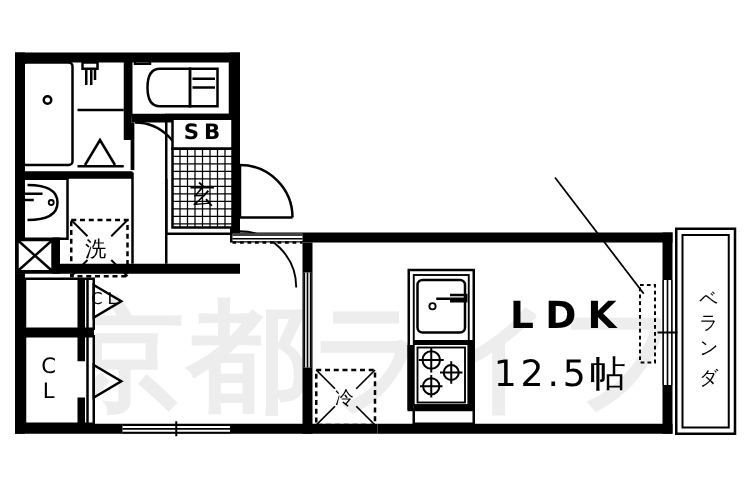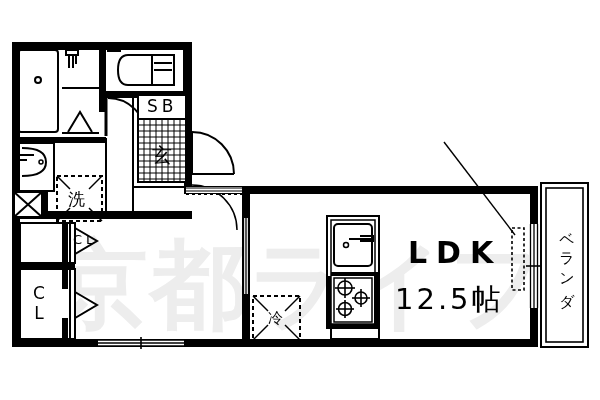--- a/index.html
+++ b/index.html
@@ -235,21 +235,21 @@
   </div>
 
   <div class="lbl" style="left:557px;top:222px;font-size:15px;writing-mode:vertical-rl;text-orientation:upright;letter-spacing:3px;">
     <span>ベランダ</span>
   </div>
 
   <div class="lbl" style="left:152px;top:142px;font-size:20px;">
     <span>玄</span>
   </div>
 
-  <div class="lbl" style="left:147px;top:96px;font-size:17px;letter-spacing:4px;">
+  <div class="lbl" style="left:147px;top:96px;font-size:17px;letter-spacing:4px;font-weight:bold;">
     <span>SB</span>
   </div>
 
   <div class="lbl" style="left:68px;top:188px;font-size:17px;">
     <span>洗</span>
   </div>
 
   <div class="lbl" style="left:268px;top:309px;font-size:15px;">
     <span>冷</span>
   </div>

